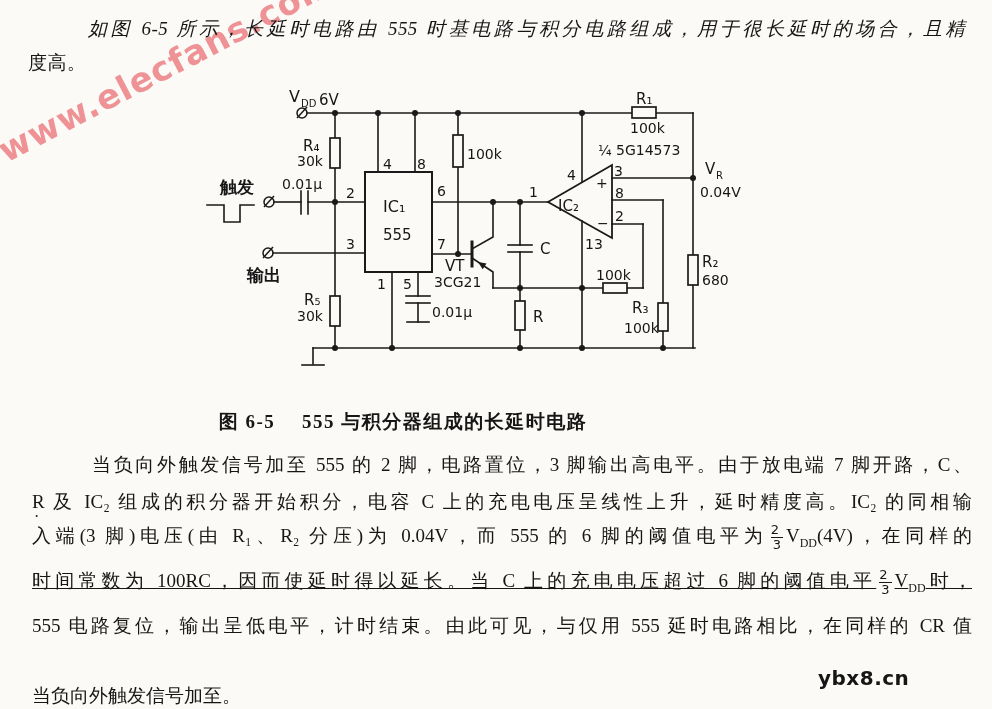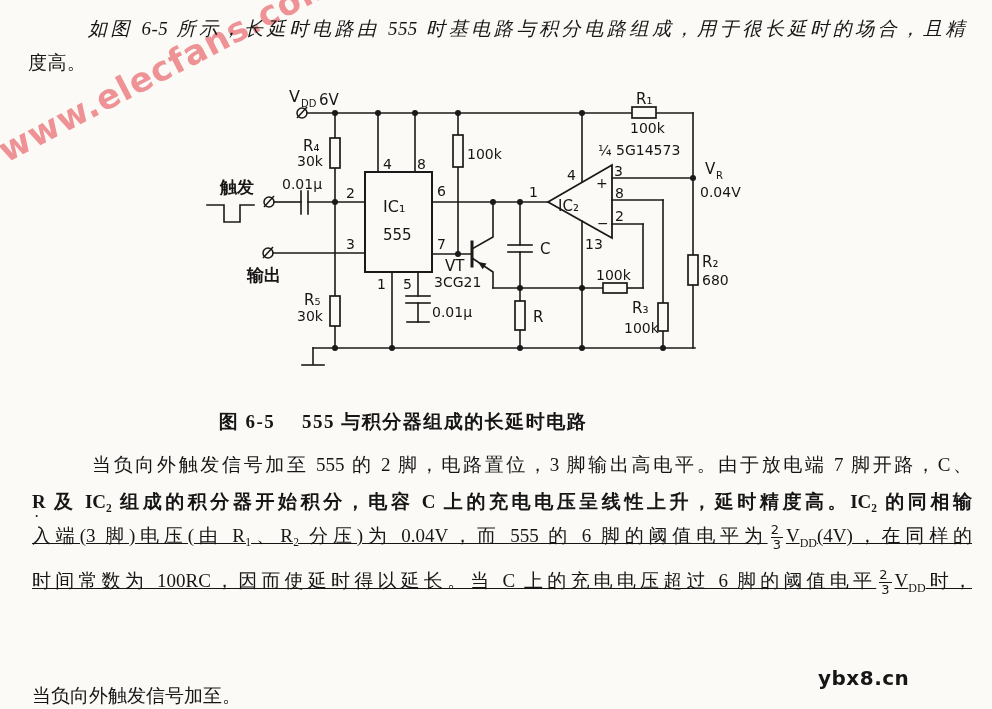--- a/index.html
+++ b/index.html
@@ -199,26 +199,27 @@
         <text x="702" y="285" font-size="14">680</text>
         <text x="596" y="280" font-size="14">100k</text>
         <text x="632" y="313" font-size="15">R₃</text>
         <text x="624" y="333" font-size="14">100k</text>
       </g>
   </svg>
 
   <div id="caption">图 6-5　 555 与积分器组成的长延时电路</div>
 
   <div class="bodyline" style="top:450px;text-indent:60px;"><span>当负向外触发信号加至 555 的 2 脚，电路置位，3 脚输出高电平。由于放电端 7 脚开路，C、</span></div>
-  <div class="bodyline" style="top:487px;font-weight:bold;"><span>R 及 IC₂ 组成的积分器开始积分，电容 C 上的充电电压呈线性上升，延时精度高。IC₂ 的同相输</span></div>
-  <div class="bodyline" style="top:521px;text-decoration:underline;"><span>入端(3 脚)电压(由 R₁、R₂ 分压)为 0.04V，而 555 的 6 脚的阈值电平为</span><span class="frac">
+  <div class="bodyline" style="top:487px;"><span>R 及 IC₂ 组成的积分器开始积分，电容 C 上的充电电压呈线性上升，延时精度高。IC₂ 的同相输</span></div>
+  <div class="bodyline" style="top:521px;"><span>入端(3 脚)电压(由 R₁、R₂ 分压)为 0.04V，而 555 的 6 脚的阈值电平为</span><span class="frac">
         <span class="num">2</span>
         <span class="den">3</span>
       </span><span class="vsub"><span>V</span><sub>DD</sub></span><span>(4V)，在同样的</span></div>
   <div class="bodyline" style="top:566px;text-decoration:underline;"><span>时间常数为 100RC，因而使延时得以延长。当 C 上的充电电压超过 6 脚的阈值电平</span><span class="frac">
         <span class="num">2</span>
         <span class="den">3</span>
       </span><span class="vsub"><span>V</span><sub>DD</sub></span><span>时，</span></div>
+  <div class="bodyline" style="top:611px;"><span>555 电路复位，输出呈低电平，计时结束。由此可见，与仅用 555 延时电路相比，在同样的 CR 值</span></div>
   <div class="bodyline natural" style="top:681px;"><span>当负向外触发信号加至。</span></div>
 
   <div id="artifact-dot">·</div>
   <div id="footer-site">ybx8.cn</div>
 </div>
 
 </body></html>

